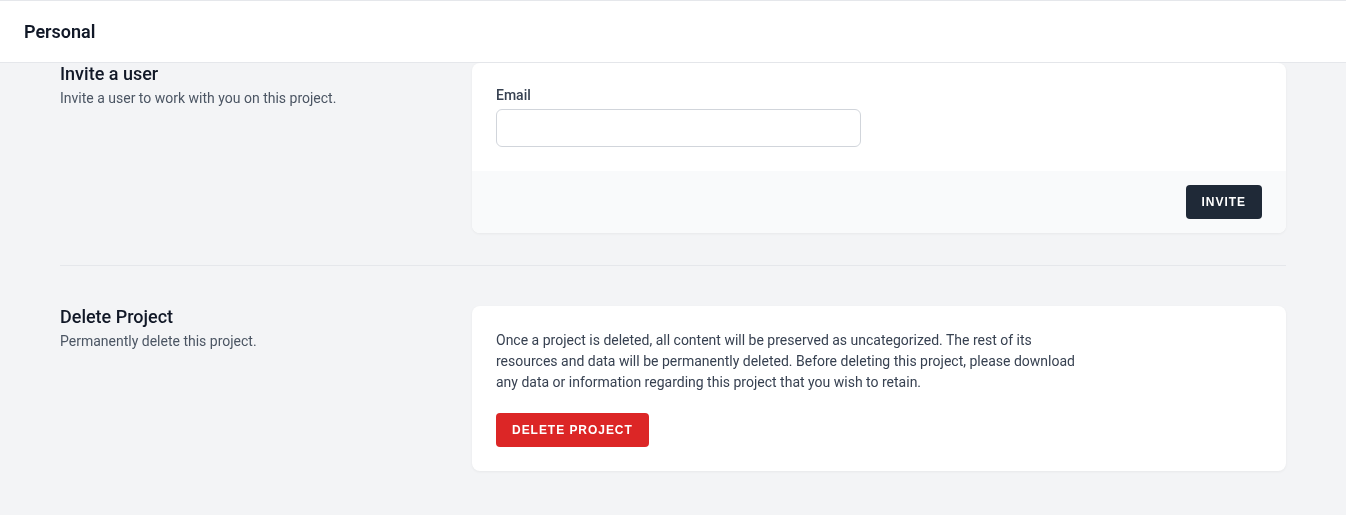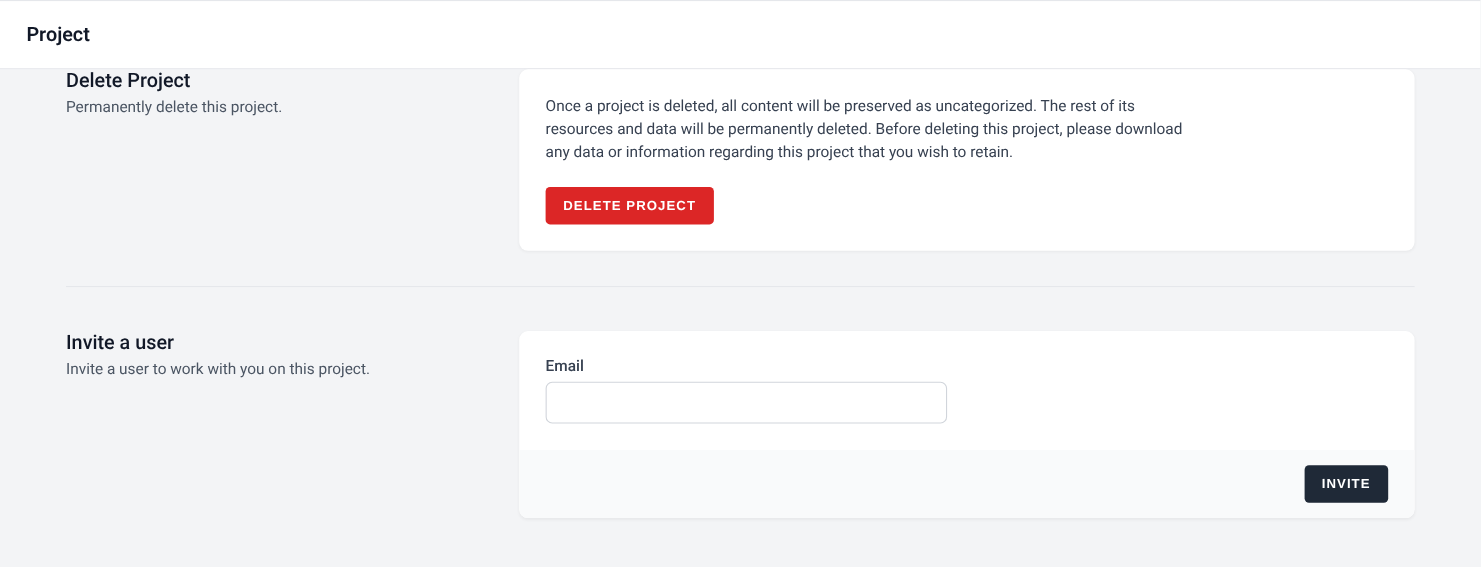--- a/index.html
+++ b/index.html
@@ -107,51 +107,51 @@
       color: #374151;
       line-height: 1.5;
       max-width: 580px;
       margin-bottom: 20px;
     }
   </style>
 </head>
 <body>
 
 <div class="header">
-  <div class="header-title">Project</div>
+  <div class="header-title">Personal</div>
 </div>
 
 <div class="main">
-
-  <div class="section">
-    <div class="section-left">
-      <div class="section-title">Delete Project</div>
-      <div class="section-desc">Permanently delete this project.</div>
-    </div>
-    <div class="section-right">
-      <div class="card">
-        <div class="card-body">
-          <div class="card-text">Once a project is deleted, all content will be preserved as uncategorized. The rest of its resources and data will be permanently deleted. Before deleting this project, please download any data or information regarding this project that you wish to retain.</div>
-          <button class="btn btn-danger">Delete Project</button>
-        </div>
-      </div>
-    </div>
-  </div>
 
   <div class="section">
     <div class="section-left">
       <div class="section-title">Invite a user</div>
       <div class="section-desc">Invite a user to work with you on this project.</div>
     </div>
     <div class="section-right">
       <div class="card">
         <div class="card-body">
           <label class="form-label">Email</label>
           <input type="text" class="form-input" value="" style="">
         </div>
         <div class="card-footer">
           <button class="btn btn-dark">Invite</button>
         </div>
       </div>
     </div>
   </div>
 
+  <div class="section">
+    <div class="section-left">
+      <div class="section-title">Delete Project</div>
+      <div class="section-desc">Permanently delete this project.</div>
+    </div>
+    <div class="section-right">
+      <div class="card">
+        <div class="card-body">
+          <div class="card-text">Once a project is deleted, all content will be preserved as uncategorized. The rest of its resources and data will be permanently deleted. Before deleting this project, please download any data or information regarding this project that you wish to retain.</div>
+          <button class="btn btn-danger">Delete Project</button>
+        </div>
+      </div>
+    </div>
+  </div>
+
 </div>
 
 </body></html>

